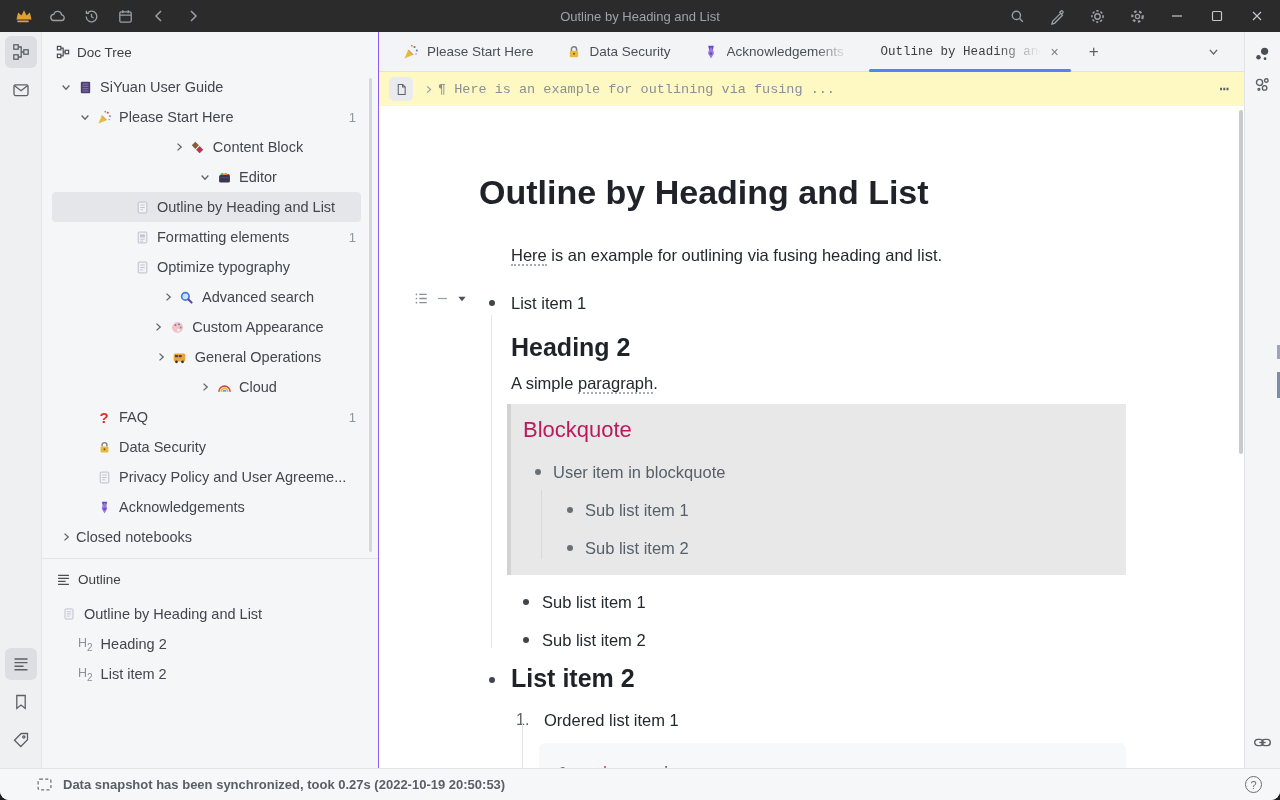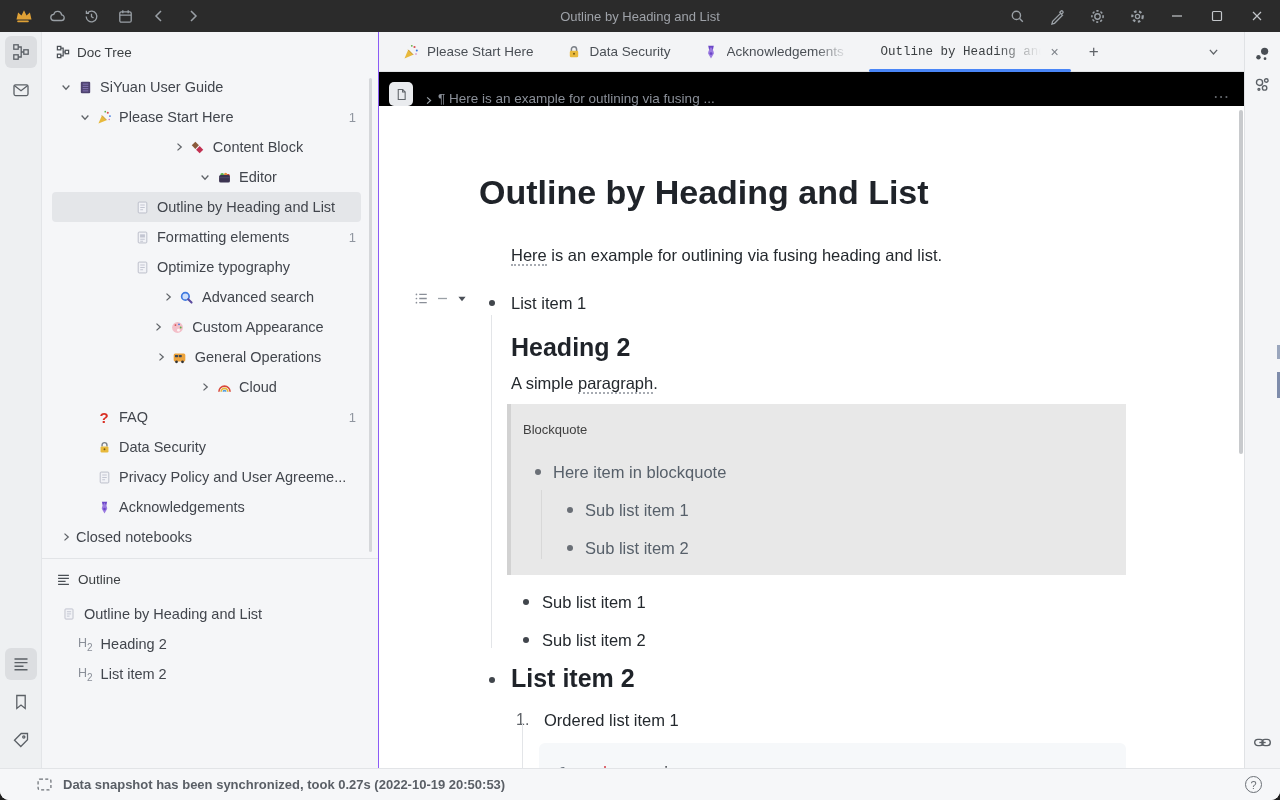--- a/index.html
+++ b/index.html
@@ -46,39 +46,39 @@
   .tabbar { height:40px; background:#f3f4f6; border-bottom:1px solid #e0e2e5; display:flex; align-items:center; padding-left:8px; flex:0 0 40px; }
   .tab { height:40px; display:flex; align-items:center; gap:8px; padding:0 16px; font-size:13.5px; color:#4a4f55; position:relative; }
   .tab .fade { overflow:hidden; white-space:nowrap; -webkit-mask-image:linear-gradient(90deg,#000 72%,transparent); mask-image:linear-gradient(90deg,#000 72%,transparent); }
   .tab3-label { width:122px; }
   .tab-active .tab-label-mono { font-family:"Liberation Mono","DejaVu Sans Mono",monospace; font-size:12.5px; color:#3c4043; width:160px; }
   .tab-active::after { content:""; position:absolute; left:4px; right:4px; bottom:0; height:3px; background:#4a86f7; border-radius:2px; }
   .tab-close { color:#7c8188; font-size:14px; margin-left:2px; }
   .tab-new { width:38px; text-align:center; color:#5f6368; font-size:17px; }
   .tab-more { margin-left:auto; margin-right:24px; display:flex; align-items:center; }
 
-  .crumbbar { height:34px; background:#000000; display:flex; align-items:flex-end; padding:0 14px 0 10px; flex:0 0 34px; }
+  .crumbbar { height:34px; background:#fef9c3; display:flex; align-items:center; padding:0 14px 0 10px; flex:0 0 34px;font-family:Liberation Mono, monospace; }
   .crumb-chip { width:24px; height:24px; background:#e9ebee; border-radius:5px; display:flex; align-items:center; justify-content:center; margin-right:6px; }
   .crumb-sep { margin:0 4px; display:flex; align-items:center; }
   .crumb-text { color:#8a8f98; font-size:13.5px; white-space:nowrap; }
   .crumb-more { margin-left:auto; color:#5f6368; font-size:16px; letter-spacing:1px; }
 
   .editor { flex:1 1 auto; background:#fff; position:relative; overflow:hidden; }
   .doc { width:648px; margin-left:100px; padding-top:64px; position:relative; color:#24292e; }
   .doc h1 { font-size:34px; line-height:44px; font-weight:700; color:#1f2329; margin-bottom:28px; }
   .para { font-size:16.5px; line-height:26px;margin-left:32px; }
   .vref { border-bottom:2px dotted #a7abb2; padding-bottom:0px; }
   .lrow { display:flex; align-items:flex-start; }
   .bullet { width:6px; height:6px; border-radius:50%; background:#41464c; flex:0 0 6px; margin:10px 16px 0 10px; }
   .item-text { font-size:16.5px; line-height:26px; }
   .li1 { margin-top:22px; position:relative; }
   .doc h2 { font-size:25px; line-height:34px; font-weight:700; color:#1f2329; margin:14px 0 0 32px; }
   .p2 { margin:6px 0 0 32px; }
   .bq { margin:8px 0 0 28px; width:619px; background:#e8e8e8; border-left:4px solid #d2d2d2; padding:13px 16px 14px 8px; position:relative; }
-  .bq-label { color:#404040; font-size:13px; line-height:26px; margin-left:4px; }
+  .bq-label { color:#be185d; font-size:22px; line-height:26px; margin-left:4px; }
   .bq .lrow { margin-top:16px; }
   .bq .bullet { background:#6a6f76; margin:10px 12px 0 16px; }
   .bq .item-text { color:#57606a; }
   .bq .sub .bullet { margin-left:48px; }
   .bq .sub { margin-top:12px; }
   .bq-guide { position:absolute; left:30px; top:86px; bottom:16px; width:1px; background:#d8d8d8; }
   .sublist { margin-top:14px; }
   .sublist .lrow { margin-top:12px; }
   .sublist .bullet { margin-left:44px; margin-right:13px; }
   .h2row { margin-top:8px; }
@@ -574,21 +574,21 @@
             <span class="item-text">List item 1</span>
           </div>
 
           <h2>Heading 2</h2>
           <p class="para p2"><span>A simple </span><span class="vref">paragraph</span><span>.</span></p>
 
           <div class="bq">
             <div class="bq-label">Blockquote</div>
             <div class="lrow">
               <span class="bullet"></span>
-              <span class="item-text">Here item in blockquote</span>
+              <span class="item-text">User item in blockquote</span>
             </div>
             <div class="lrow sub">
               <span class="bullet"></span>
               <span class="item-text">Sub list item 1</span>
             </div>
             <div class="lrow sub">
               <span class="bullet"></span>
               <span class="item-text">Sub list item 2</span>
             </div>
             <div class="bq-guide"></div>

